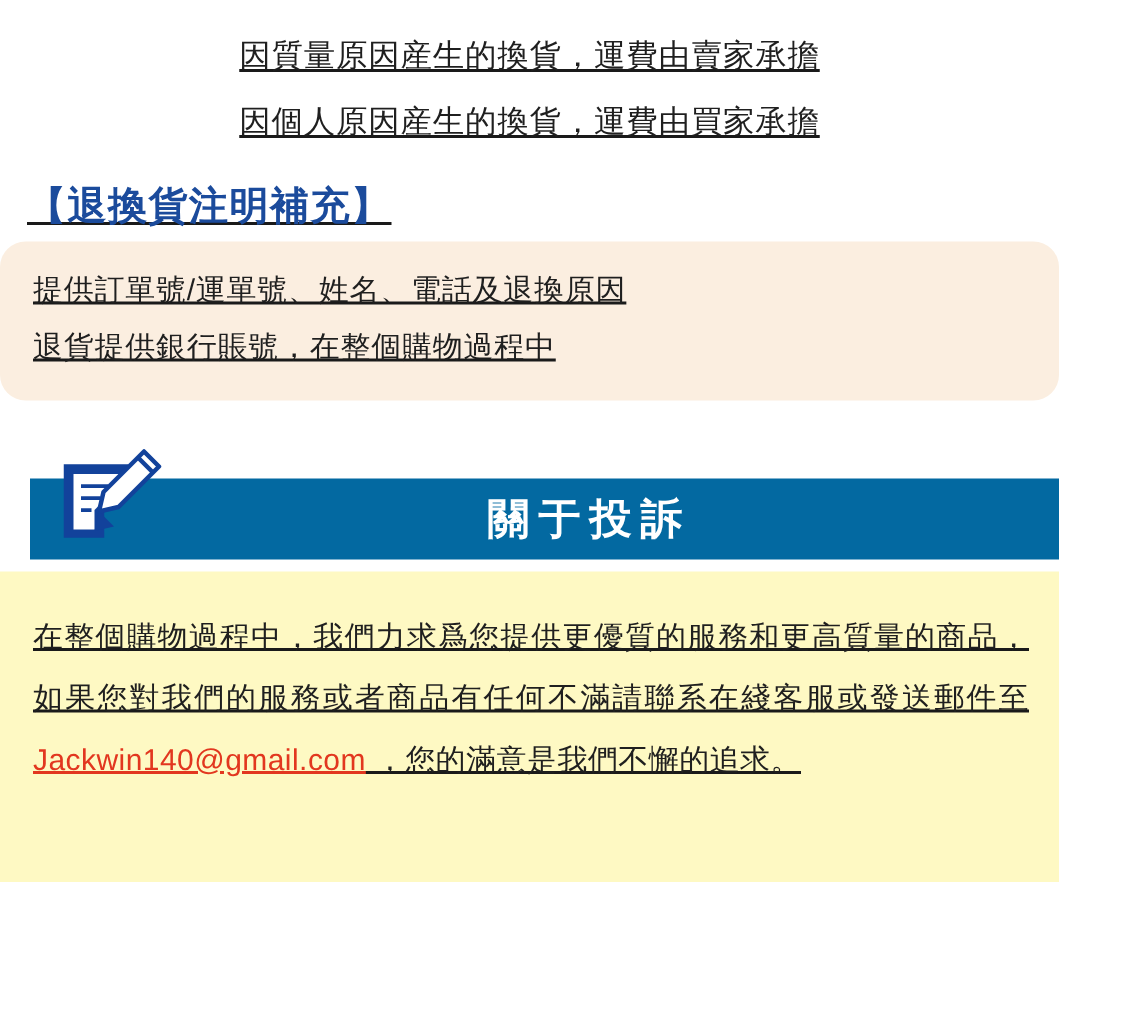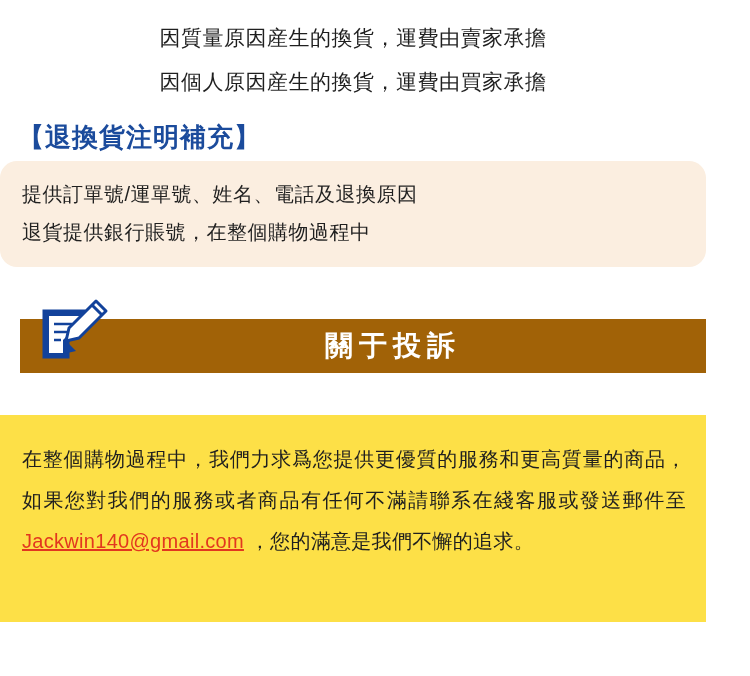--- a/index.html
+++ b/index.html
@@ -11,20 +11,21 @@
     height: 676px;
     background: #ffffff;
     font-family: "Liberation Sans", "DejaVu Sans", sans-serif;
     color: #1a1a1a;
     overflow: hidden;
   }
   .page {
     position: relative;
     width: 706px;
     height: 676px;
+    text-decoration: underline;
   }
 
   
   .top-lines {
     padding-top: 16px;
   }
   .top-line {
     font-size: 21px;
     line-height: 44px;
     color: #1f1f1f;
@@ -60,21 +61,21 @@
     position: relative;
     margin-top: 52px;
     height: 62px;
   }
   .banner-bar {
     position: absolute;
     left: 20px;
     right: 0;
     top: 0;
     height: 54px;
-    background: #a16207;
+    background: #0369a1;
     display: flex;
     align-items: center;
     justify-content: center;
     padding-left: 20px;
   }
   .banner-title {
     color: #ffffff;
     font-size: 28px;
     font-weight: bold;
     letter-spacing: 6px;
@@ -83,22 +84,21 @@
   .banner-icon {
     position: absolute;
     left: 36px;
     top: -22px;
     width: 76px;
     height: 76px;
   }
 
   
   .complaint-box {
-    background: #fde047;
-    margin-top: 34px;
+    background: #fef9c3;
     padding: 24px 20px 60px 22px;
   }
   .complaint-p {
     font-size: 20px;
     line-height: 41px;
     color: #1f1f1f;
     letter-spacing: 0.3px;
     text-align: justify;
   }
   .email {

